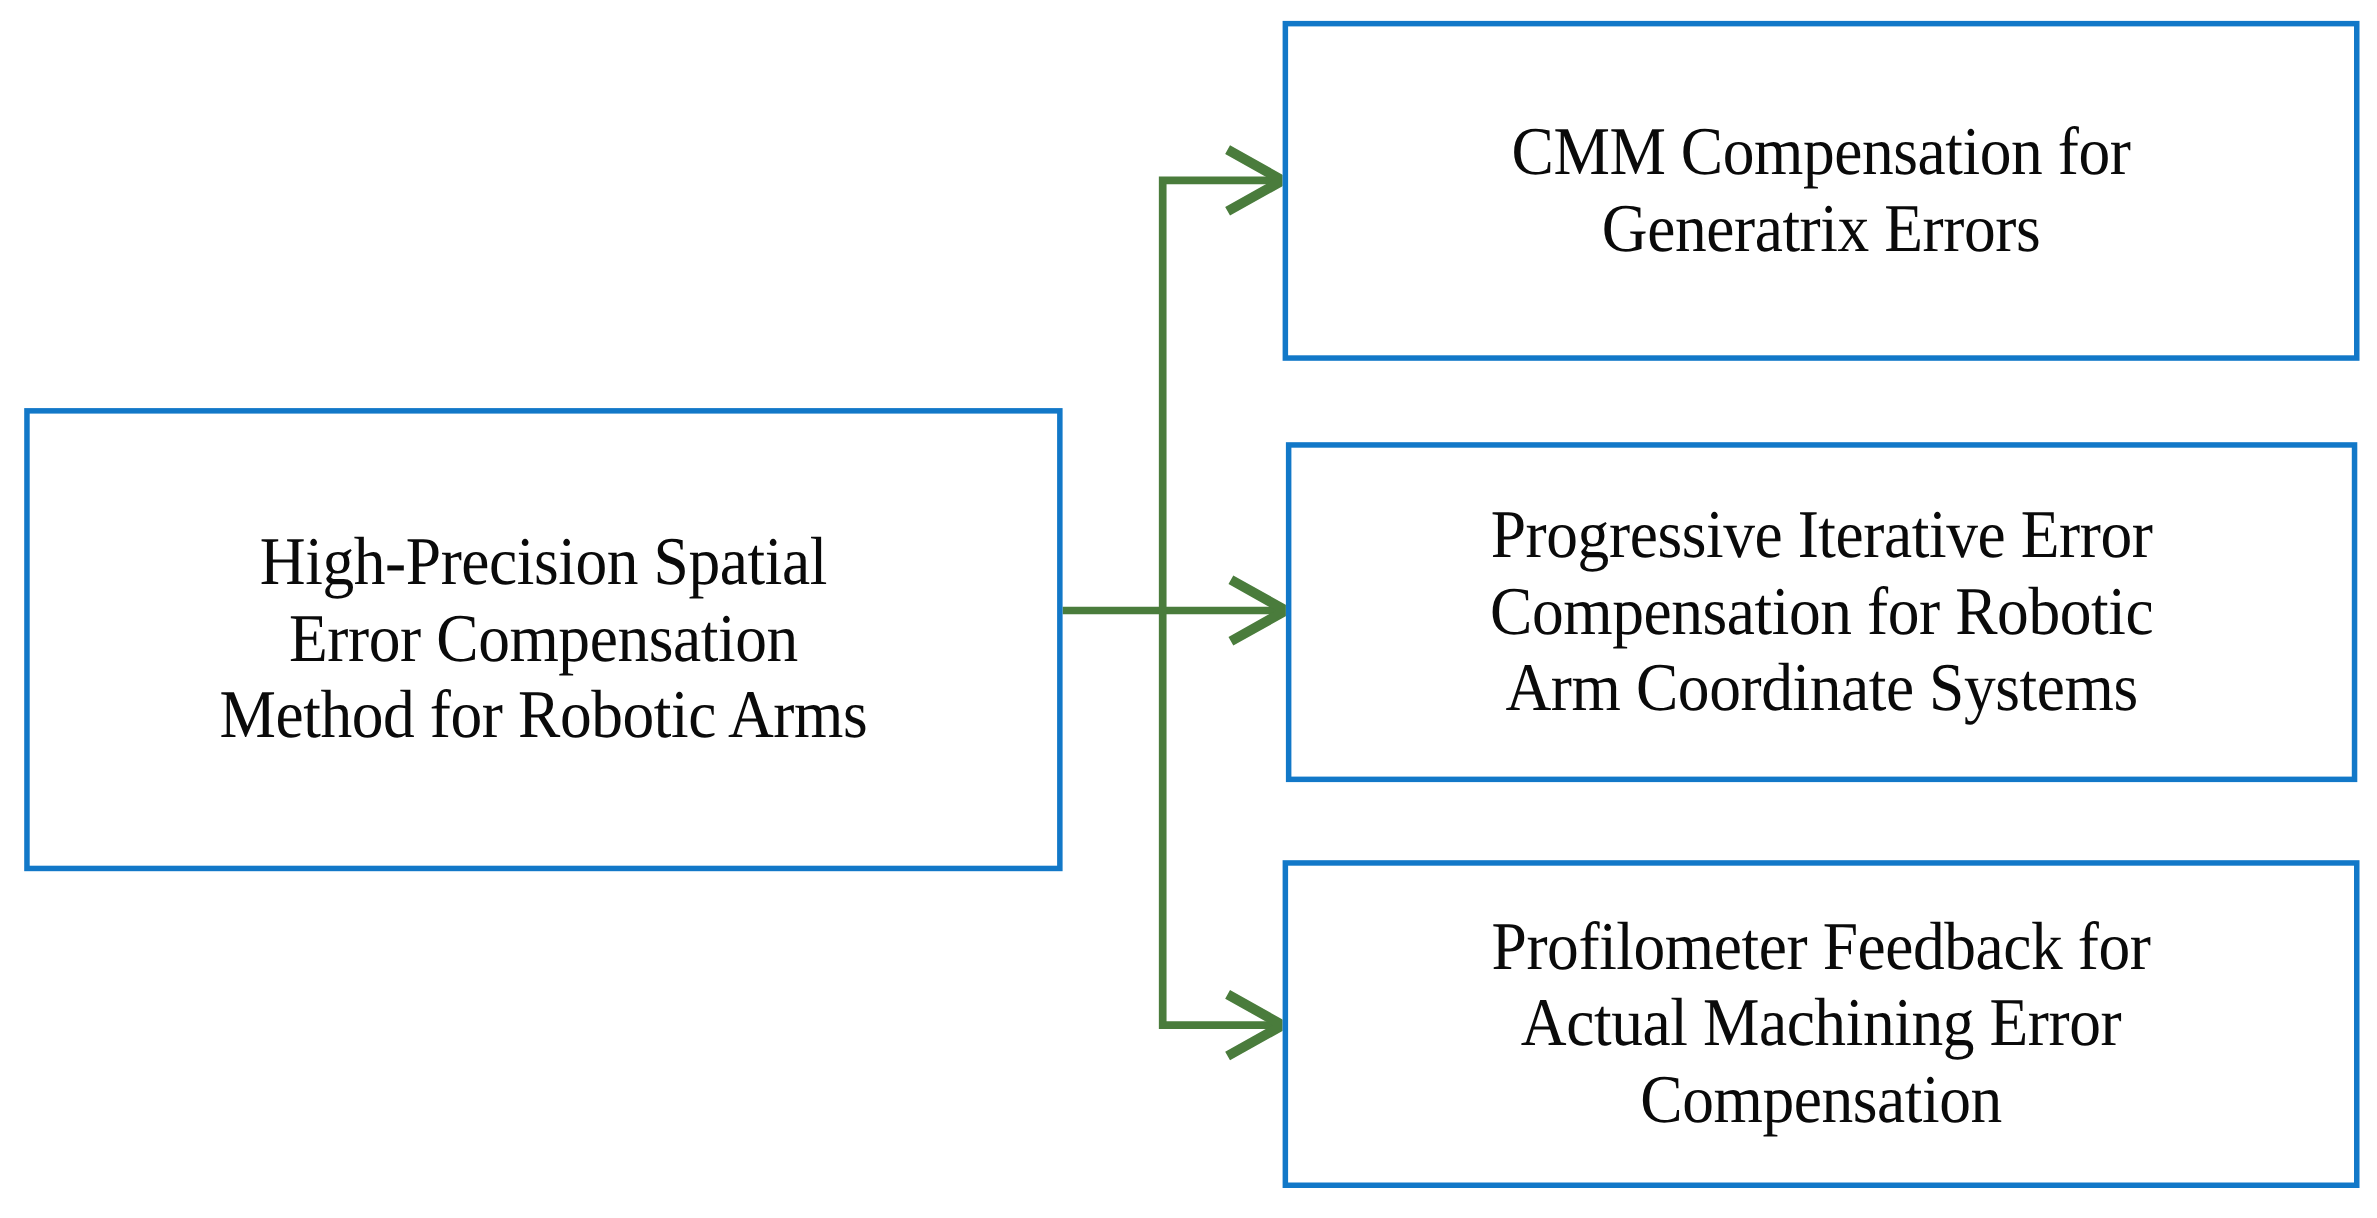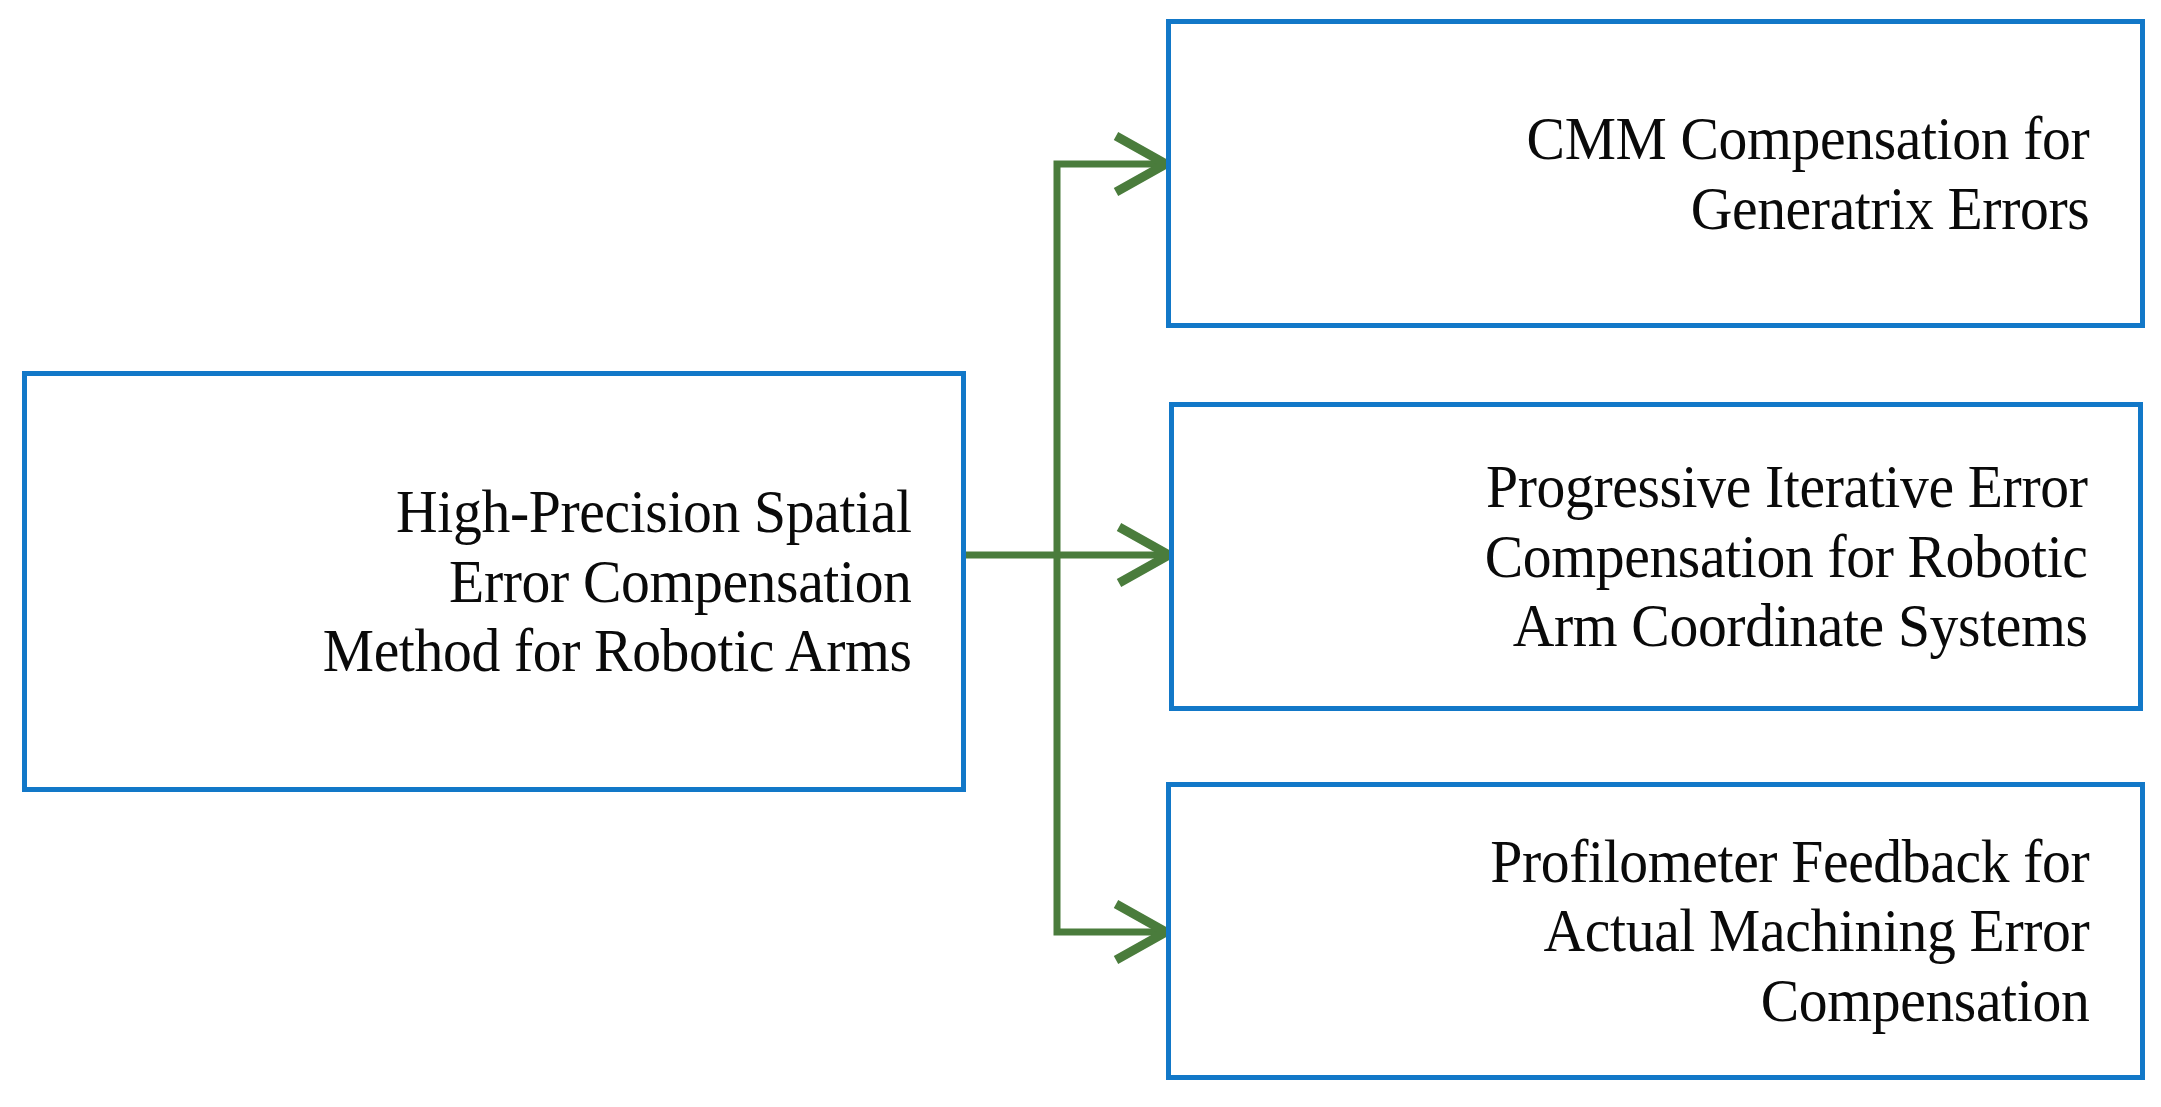--- a/index.html
+++ b/index.html
@@ -19,21 +19,21 @@
   }
 
   .node {
     position: absolute;
     box-sizing: border-box;
     background: #ffffff;
     border: 5px solid #1278c8;
     display: flex;
     align-items: center;
     justify-content: center;
-    text-align: right;
+    text-align: center;
   }
   .node .node-label {
     display: block;
     width: 100%;
     color: #0a0a0a;
     font-family: "Liberation Serif", "DejaVu Serif", serif;
     font-size: 62px;
     line-height: 1.12;
     letter-spacing: -0.4px;
     transform: scaleX(0.93);

